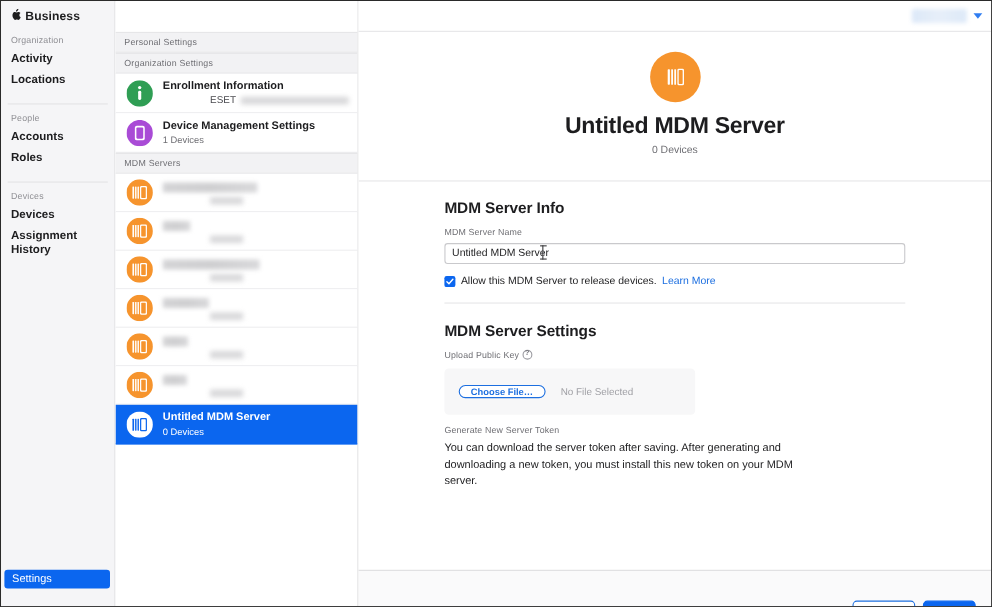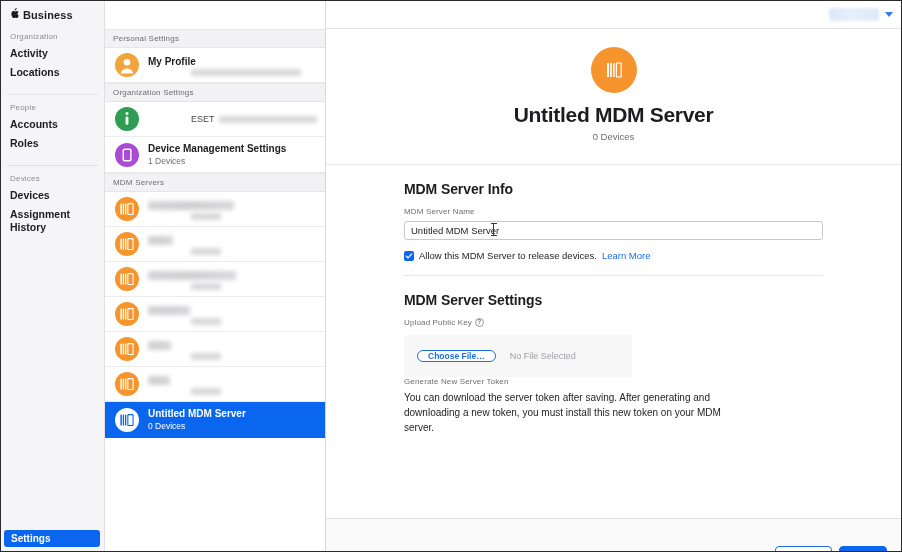--- a/index.html
+++ b/index.html
@@ -51,25 +51,25 @@
   .nav-item {
     font-size: 10.5px; font-weight: 700; color: #1d1d1f;
     padding: 3px 0 3px 9px; line-height: 13px;
     cursor: default;
   }
   .nav-divider {
     height: 1px; background: #e3e3e5; margin: 2px 6px 8px 6px;
   }
   .settings-btn {
     position: absolute;
-    left: 3px; bottom: 4px; width: 96px; height: 17px;
+    left: 3px; bottom: 16px; width: 96px; height: 17px;
     background: #0b66ef; border-radius: 3px;
     display: flex; align-items: center;
     padding-left: 7px;
-    font-size: 10px; font-weight: 700; color: #ffffff;
+    font-size: 10px; font-weight: 400; color: #ffffff;
     cursor: default;
   }
 
   
   .list-col {
     width: 221px; flex: 0 0 221px;
     background: #ffffff;
     border-right: 1px solid #d8d8da;
     position: relative;
     overflow: hidden;
@@ -231,21 +231,21 @@
   }
   .choose-btn {
     border: 1.2px solid #1d6fe0; border-radius: 11px;
     background: #fff;
     font-size: 8.5px; font-weight: 700; color: #1d6fe0;
     padding: 0 10px;
     cursor: default; white-space: nowrap;
   }
   .no-file { font-size: 9px; color: #a0a0a5; }
   .token-label {
-    font-size: 8px; color: #6e6e73; margin-top: 0; letter-spacing:.15px;
+    font-size: 8px; color: #6e6e73; margin-top: 10px; letter-spacing:.15px;
   }
   .token-text {
     font-size: 10px; color: #1d1d1f; line-height: 15px;
     margin-top: 4px; max-width: 340px;
   }
   .info-icon {
     display: inline-flex; align-items: center; justify-content: center;
     width: 9px; height: 9px; border-radius: 50%;
     border: 1px solid #9a9aa0; color: #75757b;
     font-size: 6.5px; font-weight: 700; line-height: 1;
@@ -308,47 +308,31 @@
 
     <div class="settings-btn">
       <span>Settings</span>
     </div>
   </div>
 
   <div class="list-col">
     <div class="list-col-topspace"></div>
     <div id="list-mount">
         <div class="list-header">Personal Settings</div>
-        <div class="list-row">
-          <div class="row-icon">
-            <svg width="24" height="24" viewBox="0 0 24 24">
-              <circle cx="12" cy="12" r="12" fill="#f2a33c"></circle>
-              <circle cx="12" cy="9.3" r="3.3" fill="#fff"></circle>
-              <path d="M5.6 20.4c1-3.2 3.5-4.8 6.4-4.8s5.4 1.6 6.4 4.8z" fill="#fff"></path>
-            </svg>
-          </div>
-          <div class="row-text">
-            <div class="row-title">My Profile</div>
-            <div class="row-sub">
-              <span class="redact-line">
-                <span class="redact thin" style="width: 110px;"></span>
-              </span>
-            </div>
-          </div>
-        </div>
         <div class="list-header">Organization Settings</div>
         <div class="list-row">
           <div class="row-icon">
             <svg width="24" height="24" viewBox="0 0 24 24">
               <circle cx="12" cy="12" r="12" fill="#2f9e54"></circle>
               <circle cx="12" cy="6.6" r="1.5" fill="#fff"></circle>
               <rect x="10.6" y="9.6" width="2.8" height="8.2" rx="1.2" fill="#fff"></rect>
             </svg>
           </div>
           <div class="row-text">
+            <div class="row-title">Enrollment Information</div>
             <div class="row-sub">
               <span class="redact-line">
                 <span class="eset-label">ESET</span>
                 <span class="redact thin" style="width: 108px;"></span>
               </span>
             </div>
           </div>
         </div>
         <div class="list-row">
           <div class="row-icon">

